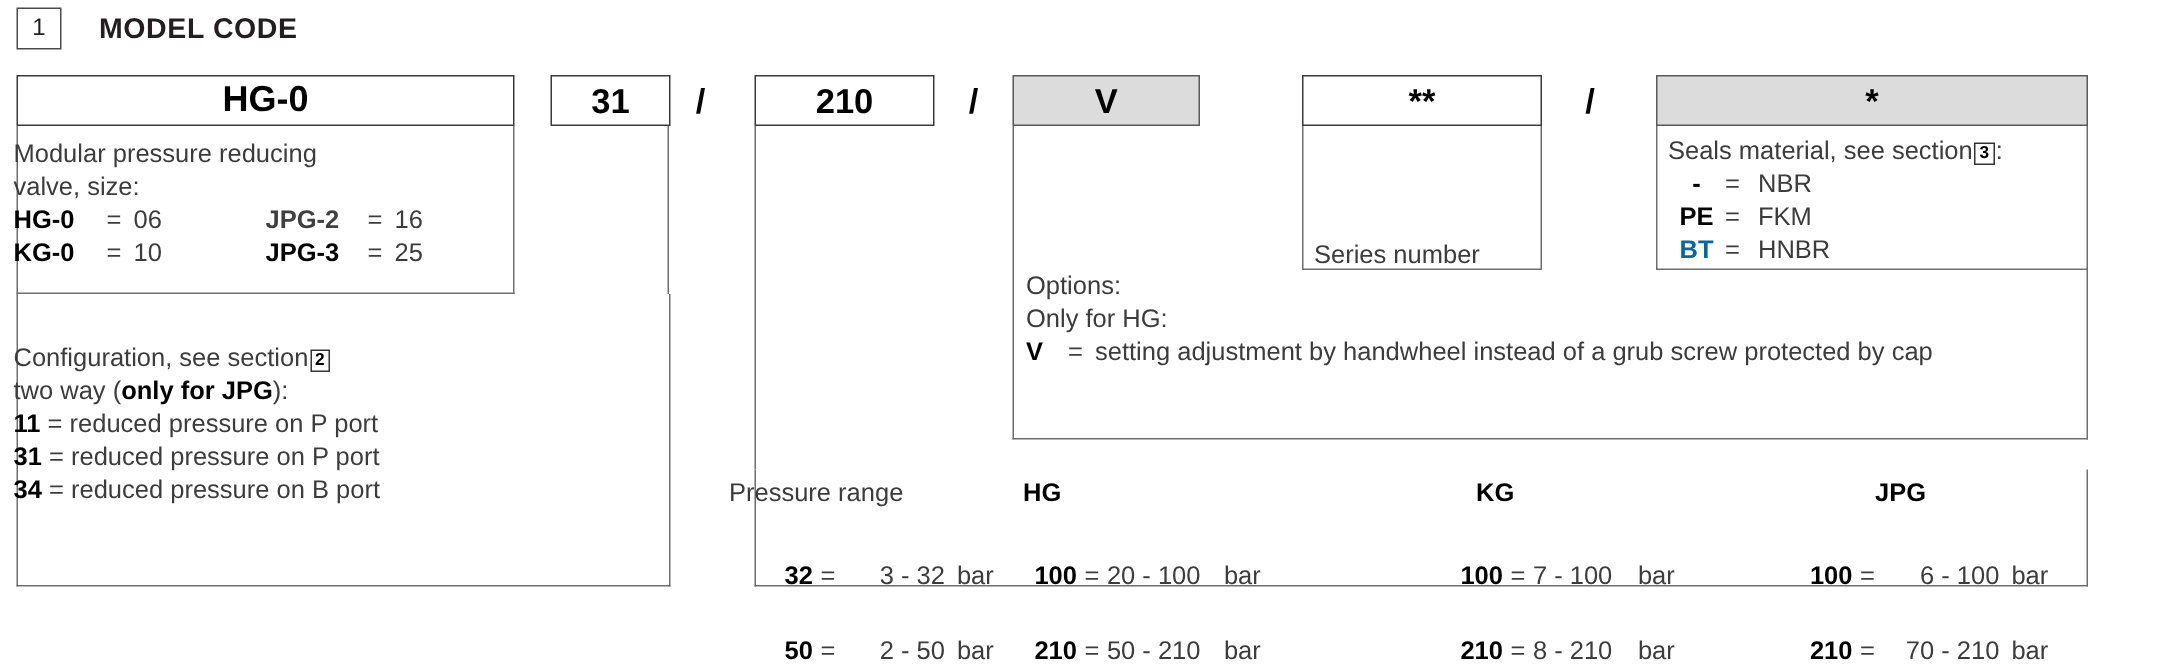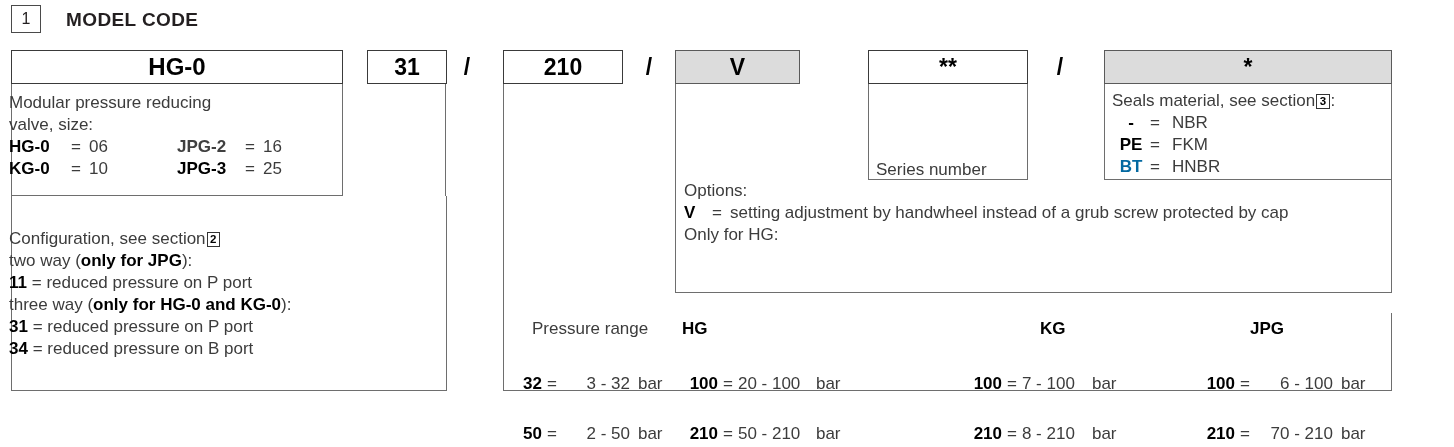--- a/index.html
+++ b/index.html
@@ -82,24 +82,24 @@
   #slash3{left:1048px;top:50px;width:24px;height:34px;}
 
   
   #col6-head{left:1104px;top:50px;width:288px;height:34px;font-size:23px;}
   #col6-panel{left:1104px;top:84px;width:288px;height:96px;}
   #col6-body{left:1112px;top:90px;width:285px;}
 
   
   #press-panel{left:503px;top:313px;width:889px;height:78px;
                border:1.3px solid #6e6e6e;border-top:none;background:#fff;box-sizing:border-box;}
-  #press-label{left:532px;top:319px;font-size:17px;color:#3c3c3c;}
+  #press-label{left:486px;top:319px;font-size:17px;color:#3c3c3c;}
   .grp-title{font-size:17px;font-weight:bold;color:#000;}
   #grp-hg-title{left:682px;top:319px;}
-  #grp-kg-title{left:1040px;top:319px;}
+  #grp-kg-title{left:984px;top:319px;}
   #grp-jpg-title{left:1250px;top:319px;}
 
   .prow{display:flex;align-items:baseline;white-space:nowrap;font-size:17px;line-height:22px;color:#3c3c3c;}
   .prow .code{font-weight:bold;color:#000;text-align:right;margin-top:28px;}
   .prow .eqs{padding:0 5px;}
   .prow .rng{text-align:right;}
   .prow .unit{padding-left:8px;}
 
   #press-col-a{left:514px;top:345px;}
   #press-col-b{left:678px;top:345px;}
@@ -146,23 +146,20 @@
     </div>
     <div class="txt">
       <span>two way (</span><b>only for JPG</b><span>):</span>
     </div>
     <div class="txt">
       <b>11</b>
       <span>=</span>
       <span>reduced pressure on P port</span>
     </div>
     <div class="txt">
-      <span>three way (</span><b>only for HG-0 and KG-0</b><span>):</span>
-    </div>
-    <div class="txt">
       <b>31</b>
       <span>=</span>
       <span>reduced pressure on P port</span>
     </div>
     <div class="txt">
       <b>34</b>
       <span>=</span>
       <span>reduced pressure on B port</span>
     </div>
   </div>
@@ -172,24 +169,24 @@
   <div class="abs slash" id="slash1">/</div>
 
   <div class="abs codebox" id="col3-head">210</div>
   <div class="abs" id="col3-line"></div>
   <div class="abs slash" id="slash2">/</div>
 
   <div class="abs codebox gray" id="col4-head">V</div>
   <div class="abs panel" id="col4-panel"></div>
   <div class="abs" id="col4-body">
     <div class="txt">Options:</div>
+    <div class="txt">Only for HG:</div>
     <div class="txt">
       <b style="display:inline-block;width:28px;">V</b><span style="display:inline-block;width:18px;">=</span><span>setting adjustment by handwheel instead of a grub screw protected by cap</span>
     </div>
-    <div class="txt">Only for HG:</div>
   </div>
 
   <div class="abs codebox" id="col5-head">**</div>
   <div class="abs panel" id="col5-panel"></div>
   <div class="abs" id="col5-label">Series number</div>
   <div class="abs slash" id="slash3">/</div>
 
   <div class="abs codebox gray" id="col6-head">*</div>
   <div class="abs panel" id="col6-panel"></div>
   <div class="abs" id="col6-body">

